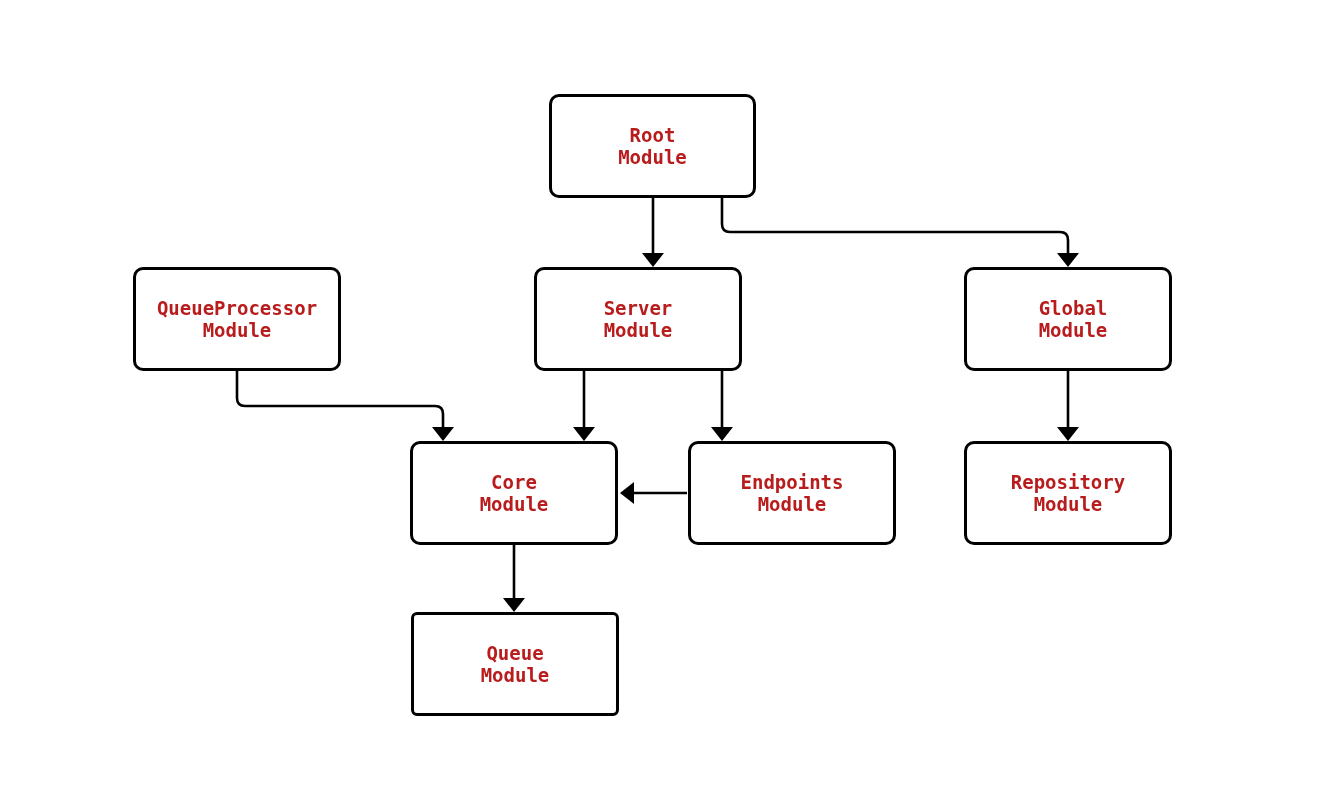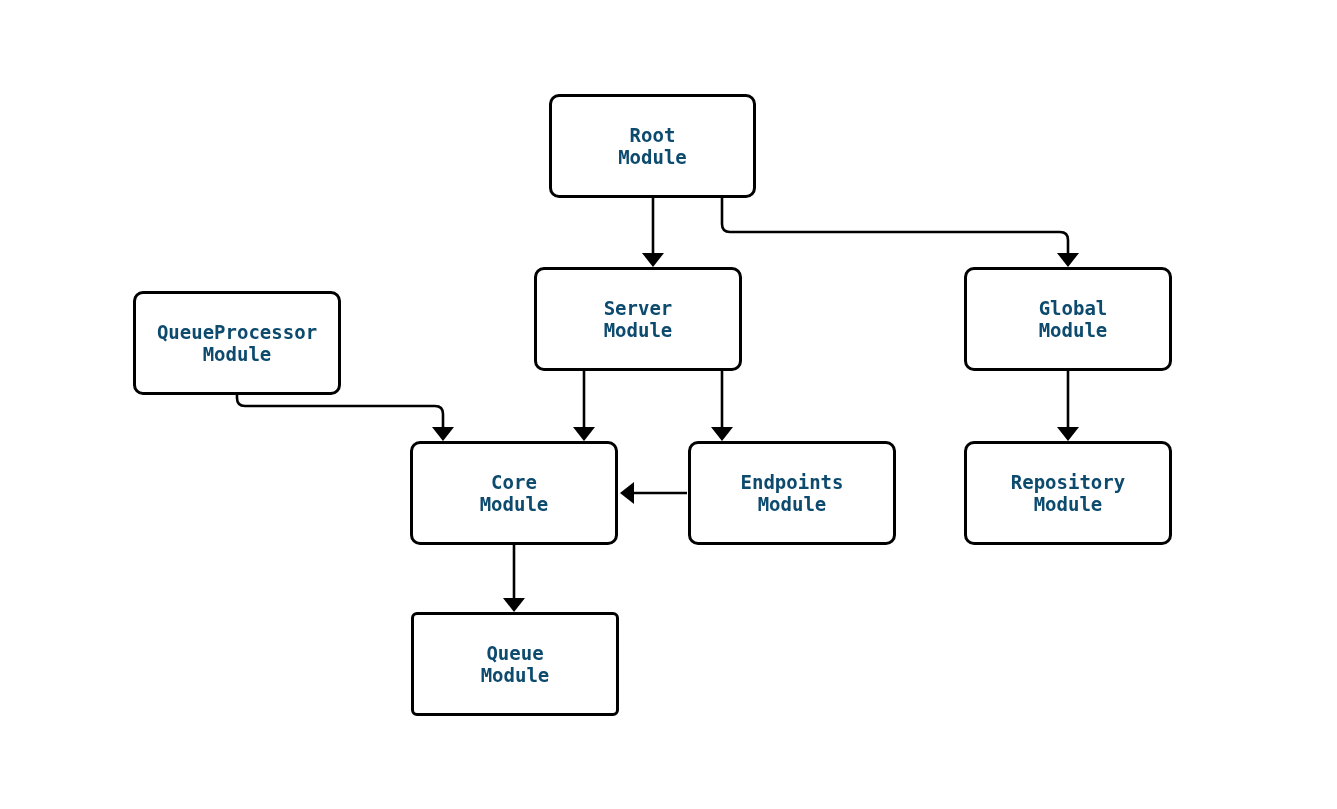--- a/index.html
+++ b/index.html
@@ -40,24 +40,24 @@
     border-radius: 10px;
     box-sizing: border-box;
     display: flex;
     flex-direction: column;
     align-items: center;
     justify-content: center;
     text-align: center;
     font-weight: bold;
     font-size: 19px;
     line-height: 22px;
-    color: #0c4a6e;
+    color: #b91c1c;
   }
   #node-root          { left: 549px;  top: 94px;  width: 207px; }
-  #node-queueprocessor{ left: 133px;  top: 267px; margin-top: 24px; }
+  #node-queueprocessor{ left: 133px;  top: 267px; }
   #node-server        { left: 534px;  top: 267px; }
   #node-global        { left: 964px;  top: 267px; padding-left: 10px; }
   #node-core          { left: 410px;  top: 441px; }
   #node-endpoints     { left: 688px;  top: 441px; }
   #node-repository    { left: 964px;  top: 441px; }
   #node-queue         { left: 411px;  top: 612px; border-radius: 6px; }
 </style>
 </head>
 <body>
 

